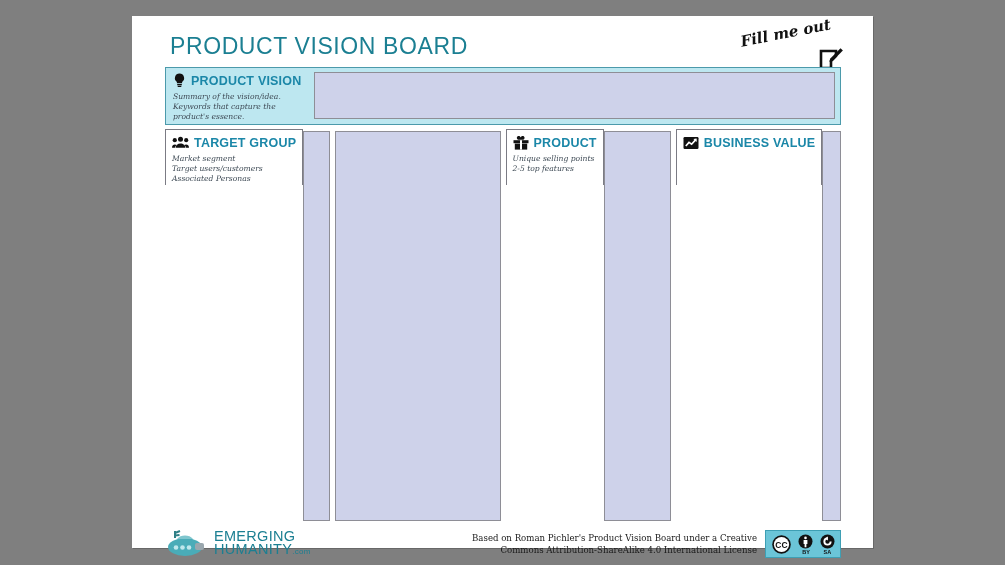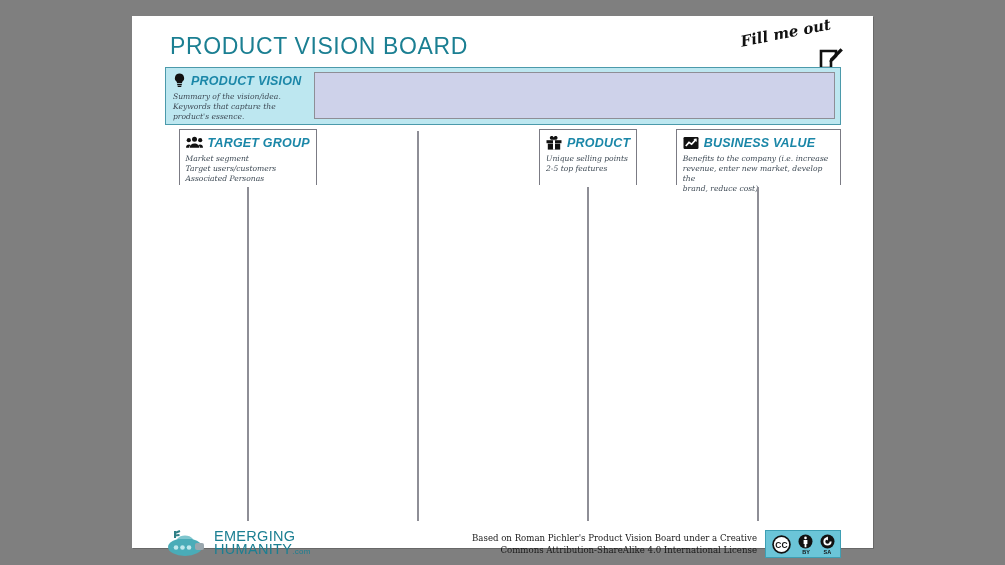--- a/index.html
+++ b/index.html
@@ -81,21 +81,20 @@
     width: 148px;
     flex: 0 0 148px;
     padding: 4px 6px 0 7px;
     box-sizing: border-box;
   }
   .sec-head {
     display: flex;
     align-items: center;
     gap: 5px;
     height: 17px;
-    font-style: italic;
   }
   .sec-title {
     color: #1b87a8;
     font-weight: bold;
     font-size: 12.5px;
     letter-spacing: 0.2px;
     white-space: nowrap;
   }
   #vision-panel .sec-title { font-size: 12.5px; }
   .sec-sub {
@@ -120,23 +119,21 @@
     left: 33px;
     top: 113px;
     width: 676px;
     height: 392px;
     display: flex;
     gap: 5px;
   }
   .column {
     flex: 1 1 0;
     display: flex;
-    flex-direction: column;
     min-width: 0;
-    align-items: center;
   }
   .col-head {
     border: 1px solid #7b7b84;
     border-bottom: none;
     background: #ffffff;
     box-sizing: border-box;
     padding: 4px 6px 5px 6px;
     height: 56px;
   }
   .col-body {
@@ -292,25 +289,20 @@
       <div class="col-head">
         <div class="sec-head">
           <span class="icon">
             <svg width="16" height="14" viewBox="0 0 16 14">
               <rect x="0.5" y="1" width="15" height="12" rx="1.2" fill="#111"></rect>
               <polyline points="2.8,10 6,6.4 8.6,8.2 13,3.4" fill="none" stroke="#fff" stroke-width="1.7"></polyline>
               <polygon points="13.6,2.6 13.6,6 10.4,2.9" fill="#fff"></polygon>
             </svg>
           </span>
           <span class="sec-title">BUSINESS VALUE</span>
-        </div>
-        <div class="sec-sub">
-          <div>Benefits to the company (i.e. increase</div>
-          <div>revenue, enter new market, develop the</div>
-          <div>brand, reduce cost)</div>
         </div>
       </div>
       <div class="col-body" placeholder=""></div>
     </div>
 
   </div>
 
   <div id="footer">
 
     <div id="logo">

